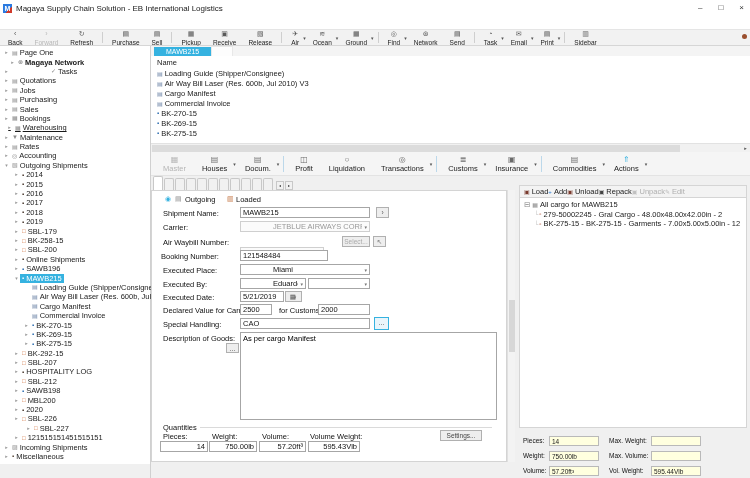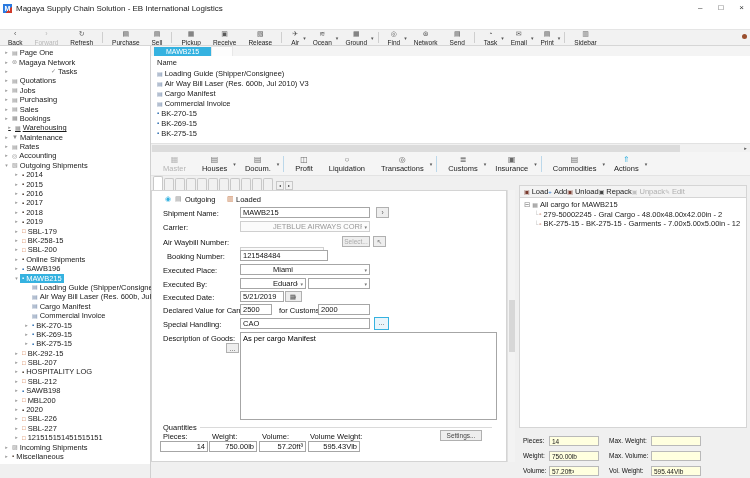--- a/index.html
+++ b/index.html
@@ -276,21 +276,21 @@
 <div class="abs sidebar">
   <div class="tree">
 
   <div class="trow" style="padding-left: 3px;">
         <span class="exp">▸</span>
         <span class="hl">
           <span class="ic" style="color: rgb(138, 138, 138);">▤</span>
           <span class="tl">Page One</span>
         </span>
       </div>
-      <div class="trow" style="padding-left: 3px;">
+      <div class="trow" style="padding-left: 9px; font-weight: bold;">
         <span class="exp">▸</span>
         <span class="hl">
           <span class="ic" style="color: rgb(138, 138, 138);">⊛</span>
           <span class="tl">Magaya Network</span>
         </span>
       </div>
       <div class="trow" style="padding-left: 3px; gap: 39px;">
         <span class="exp">▸</span>
         <span class="hl">
           <span class="ic" style="color: rgb(138, 138, 138);">✓</span>
@@ -549,21 +549,21 @@
           <span class="tl">2020</span>
         </span>
       </div>
       <div class="trow" style="padding-left: 13px;">
         <span class="exp">▸</span>
         <span class="hl">
           <span class="ic" style="color: rgb(205, 106, 51);">□</span>
           <span class="tl">SBL-226</span>
         </span>
       </div>
-      <div class="trow" style="padding-left: 13px;">
+      <div class="trow" style="padding-left: 13px; margin-left: 12px;">
         <span class="exp">▸</span>
         <span class="hl">
           <span class="ic" style="color: rgb(205, 106, 51);">□</span>
           <span class="tl">SBL-227</span>
         </span>
       </div>
       <div class="trow" style="padding-left: 13px;">
         <span class="exp">▸</span>
         <span class="hl">
           <span class="ic" style="color: rgb(205, 106, 51);">□</span>
@@ -745,21 +745,21 @@
   <span class="fin fsel dis" style="left:88px;top:30px;width:130px;">
     <span class="sv">JETBLUE AIRWAYS CORP</span>
     <span class="sar" style="color: rgb(119, 119, 119);">▾</span>
   </span>
 
   <span class="flabel" style="left:11px;top:47px;">Air Waybill Number:</span>
   <input class="fin dis" style="left: 88px; top: 56px; width: 84px;" value="279-40500751">
   <span class="fbtn" style="left:190px;top:45px;width:28px;height:11px;color:#aaa;">Select...</span>
   <span class="fbtn" style="left: 221px; top: 45px; width: 13px; height: 11px; color: rgb(102, 102, 102);">↖</span>
 
-  <span class="flabel" style="left:15px;top:61px;">Booking Number:</span>
+  <span class="flabel" style="left:9px;top:61px;">Booking Number:</span>
   <input class="fin" style="left: 88px; top: 59px; width: 88px;" value="121548484">
 
   <span class="flabel" style="left:11px;top:75px;">Executed Place:</span>
   <span class="fin fsel" style="left:88px;top:73px;width:130px;">
     <span class="sv">Miami</span>
     <span class="sar" style="color: rgb(119, 119, 119);">▾</span>
   </span>
 
   <span class="flabel" style="left:11px;top:89px;">Executed By:</span>
   <span class="fin fsel" style="left:88px;top:87px;width:66px;">

